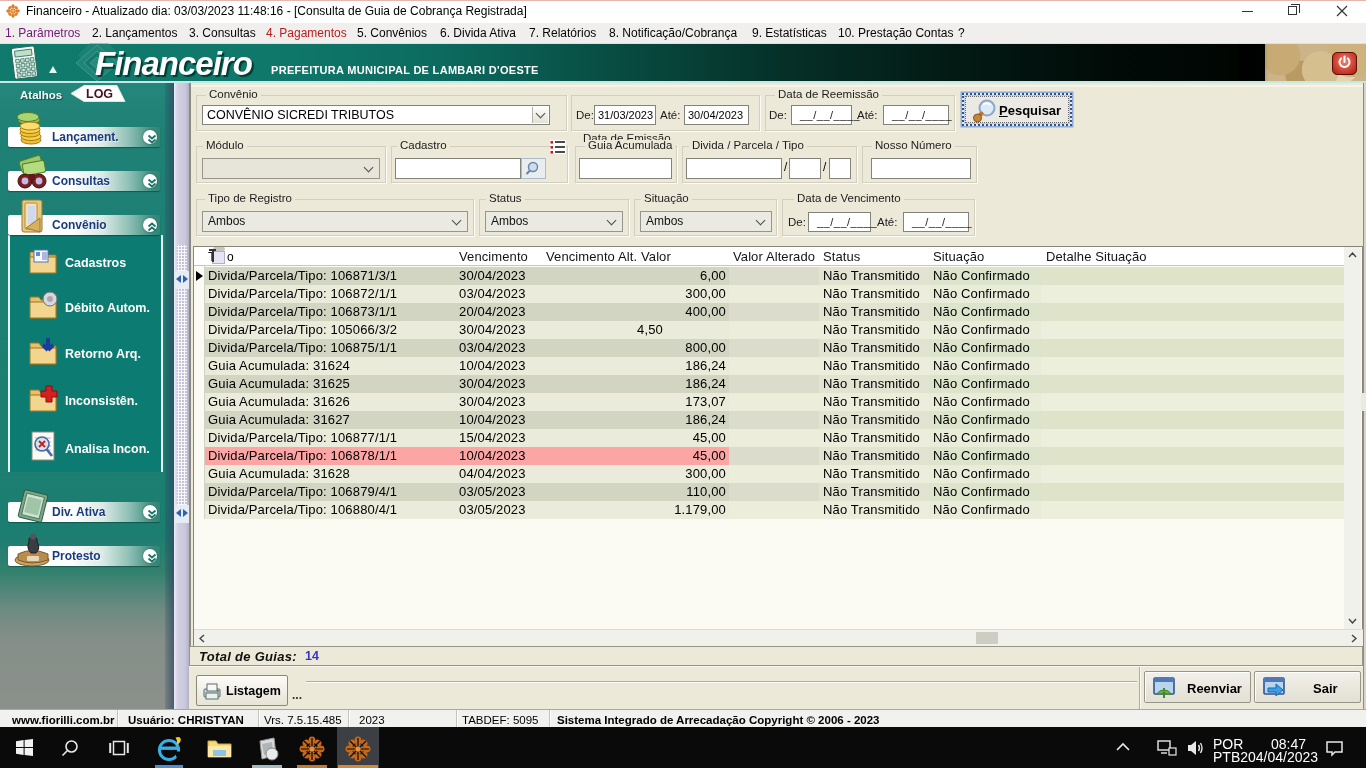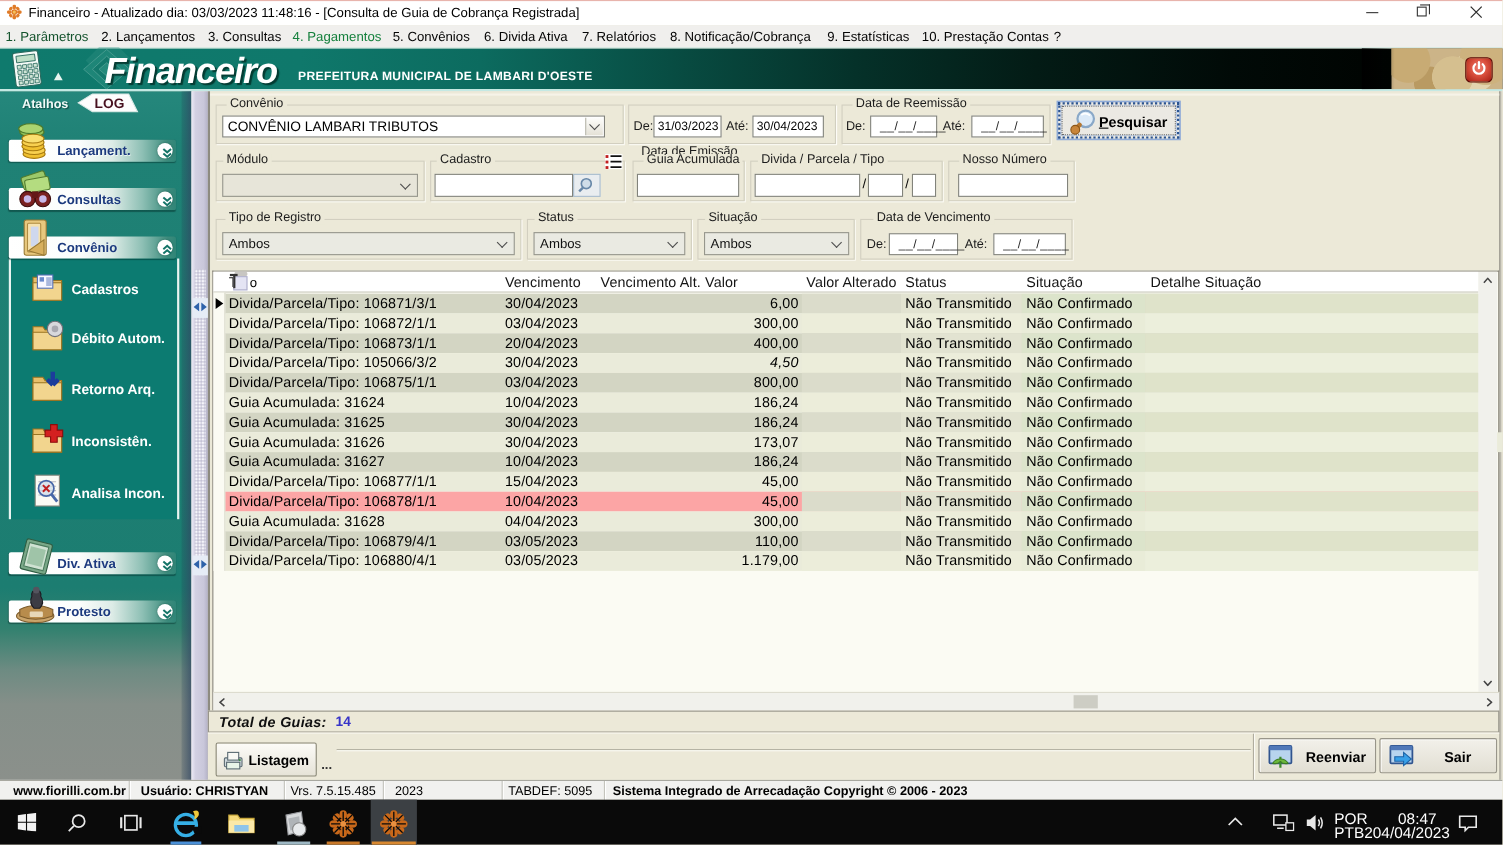--- a/index.html
+++ b/index.html
@@ -43,24 +43,24 @@
 <circle cx="7" cy="7" r="1.4" fill="#f4c05a"></circle>
   </svg>
 <div class="a" style="left:26px;top:4px;font-size:12px;line-height:15px;color:#000;">Financeiro - Atualizado dia: 03/03/2023 11:48:16 - [Consulta de Guia de Cobrança Registrada]</div>
 <div class="a" style="left:1242px;top:11px;width:11px;height:1px;background:#333;"></div>
 <div class="a" style="left:1288px;top:6px;width:9px;height:9px;border:1px solid #333;background:#fff;"></div>
 <div class="a" style="left:1291px;top:4px;width:9px;height:9px;border:1px solid #333;border-bottom:none;border-left:none;"></div>
 <svg class="a" style="left:1336px;top:5px" width="12" height="12" viewBox="0 0 12 12">
     <path d="M1 1 L11 11 M11 1 L1 11" stroke="#333" stroke-width="1.2"></path>
   </svg>
 <div class="a" style="left:0;top:23px;width:1366px;height:20px;background:#f0efed;"></div>
-<div class="a" style="left:5px;top:26px;font-size:12px;line-height:14px;color:#14532d;">1. Parâmetros</div>
+<div class="a" style="left:5px;top:26px;font-size:12px;line-height:14px;color:#701a75;">1. Parâmetros</div>
 <div class="a" style="left:92px;top:26px;font-size:12px;line-height:14px;color:#050505;">2. Lançamentos</div>
 <div class="a" style="left:189px;top:26px;font-size:12px;line-height:14px;color:#050505;">3. Consultas</div>
-<div class="a" style="left:266px;top:26px;font-size:12px;line-height:14px;color:#15803d;">4. Pagamentos</div>
+<div class="a" style="left:266px;top:26px;font-size:12px;line-height:14px;color:#b91c1c;">4. Pagamentos</div>
 <div class="a" style="left:357px;top:26px;font-size:12px;line-height:14px;color:#050505;">5. Convênios</div>
 <div class="a" style="left:440px;top:26px;font-size:12px;line-height:14px;color:#050505;">6. Divida Ativa</div>
 <div class="a" style="left:529px;top:26px;font-size:12px;line-height:14px;color:#050505;">7. Relatórios</div>
 <div class="a" style="left:609px;top:26px;font-size:12px;line-height:14px;color:#050505;">8. Notificação/Cobrança</div>
 <div class="a" style="left:752px;top:26px;font-size:12px;line-height:14px;color:#050505;">9. Estatísticas</div>
 <div class="a" style="left:838px;top:26px;font-size:12px;line-height:14px;color:#050505;">10. Prestação Contas</div>
 <div class="a" style="left:958px;top:26px;font-size:12px;line-height:14px;color:#050505;">?</div>
 <div class="a" style="left:0;top:43px;width:1366px;height:40px;background:linear-gradient(90deg,#0f7a6d 0%,#0f786b 20%,#0c6b5f 32%,#084c42 45%,#053129 57%,#031b15 69%,#010a07 82%,#000300 94%);border-top:1px solid #cfe8e4;border-bottom:2px solid #c4e9e4;"></div>
 <div class="a" style="left:1265px;top:44px;width:101px;height:37px;background:
 radial-gradient(circle at 15% 30%, #c8ab74 0 22%, transparent 23%),
@@ -260,21 +260,21 @@
   </svg>
 <div class="subi" style="top:442px;">Analisa Incon.</div>
 <div class="a" style="left:191px;top:85px;width:1172px;height:2px;background:#f6f3e8;"></div>
 <div class="gb" style="left:196px;top:95px;width:371px;height:36px;"></div>
 <div class="gl" style="left:206px;top:89px;">Convênio</div>
 <div class="gb" style="left:571px;top:95px;width:189px;height:36px;"></div>
 <div class="gl" style="left:580px;top:89px;margin-top:44px;">Data de Emissão</div>
 <div class="gb" style="left:765px;top:95px;width:190px;height:36px;"></div>
 <div class="gl" style="left:775px;top:89px;">Data de Reemissão</div>
 <div class="a" style="left:202px;top:105px;width:348px;height:20px;background:#fff;border:1px solid #82837b;">
-<div class="a" style="left:4px;top:0;line-height:18px;font-size:12.5px;">CONVÊNIO LAMBARI TRIBUTOS</div>
+<div class="a" style="left:4px;top:0;line-height:18px;font-size:12.5px;">CONVÊNIO SICREDI TRIBUTOS</div>
 <div class="a" style="right:1px;top:1px;width:16px;height:16px;background:linear-gradient(180deg,#fdfdfb,#e4e1d6);border-left:1px solid #b4b2a6;"></div>
 <div class="chev a" style="right:5px;top:4px;"></div>
   </div>
 <div class="dtl" style="left:576px;top:105px;">De:</div>
 <div class="inp dt" style="left:594px;top:105px;width:62px;height:20px;">31/03/2023</div>
 <div class="dtl" style="left:660px;top:105px;">Até:</div>
 <div class="inp dt" style="left:684px;top:105px;width:65px;height:20px;">30/04/2023</div>
 <div class="dtl" style="left:769px;top:105px;">De:</div>
 <div class="inp mask" style="left:791px;top:105px;width:61px;height:20px;">__/__/____</div>
 <div class="dtl" style="left:857px;top:105px;">Até:</div>
@@ -400,21 +400,21 @@
 <div class="t" style="left:618px;">Não Transmitido</div>
 <div class="t" style="left:728px;">Não Confirmado</div>
 </div>
 <div class="row a" style="left:205px;top:321px;width:1139px;height:18px;background:#eaebda;">
 <div class="a" style="left:524px;top:0;width:90px;height:18px;background:#ecedda;"></div>
 <div class="a" style="left:614px;top:0;width:110px;height:18px;background:#ecedda;"></div>
 <div class="a" style="left:724px;top:0;width:112px;height:18px;background:#e9ecd8;"></div>
 <div class="a" style="left:836px;top:0;width:303px;height:18px;background:#ecefdc;"></div>
 <div class="t" style="left:3px;">Divida/Parcela/Tipo: 105066/3/2</div>
 <div class="t" style="left:254px;">30/04/2023</div>
-<div class="t" style="left:432px;width:89px;text-align:right;font-style:italic;">4,50</div>
+<div class="t" style="left:432px;width:89px;text-align:left;">4,50</div>
 <div class="t" style="left:618px;">Não Transmitido</div>
 <div class="t" style="left:728px;">Não Confirmado</div>
 </div>
 <div class="row a" style="left:205px;top:339px;width:1139px;height:18px;background:#d3d5c3;">
 <div class="a" style="left:524px;top:0;width:90px;height:18px;background:#dbdccb;"></div>
 <div class="a" style="left:614px;top:0;width:110px;height:18px;background:#e2e3d1;"></div>
 <div class="a" style="left:724px;top:0;width:112px;height:18px;background:#dce4cb;"></div>
 <div class="a" style="left:836px;top:0;width:303px;height:18px;background:#dfe3ca;"></div>
 <div class="t" style="left:3px;">Divida/Parcela/Tipo: 106875/1/1</div>
 <div class="t" style="left:254px;">03/04/2023</div>

